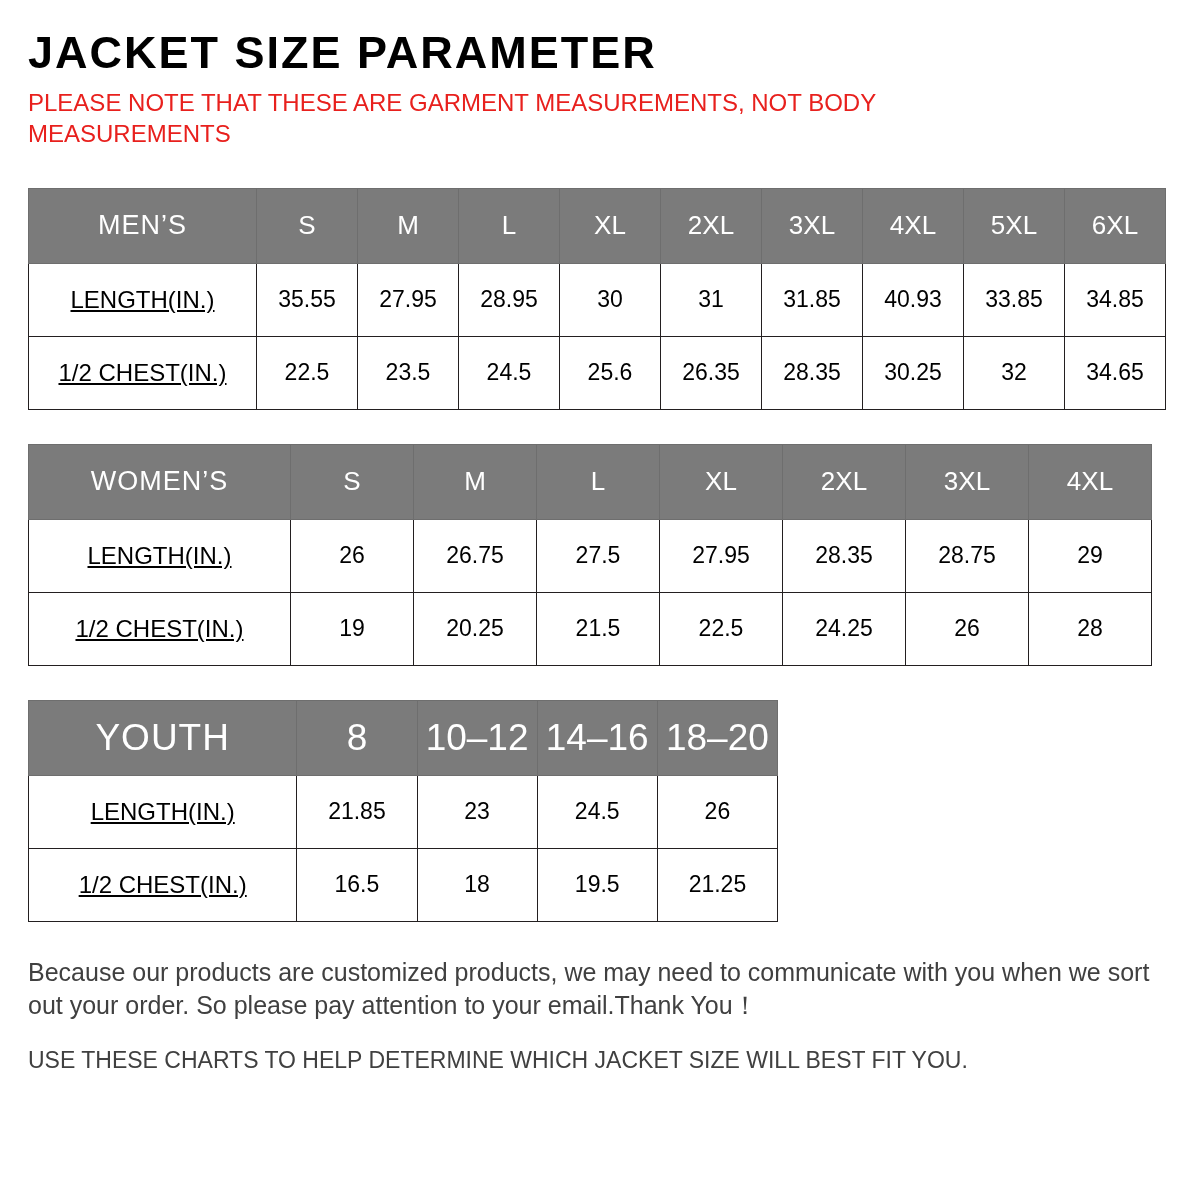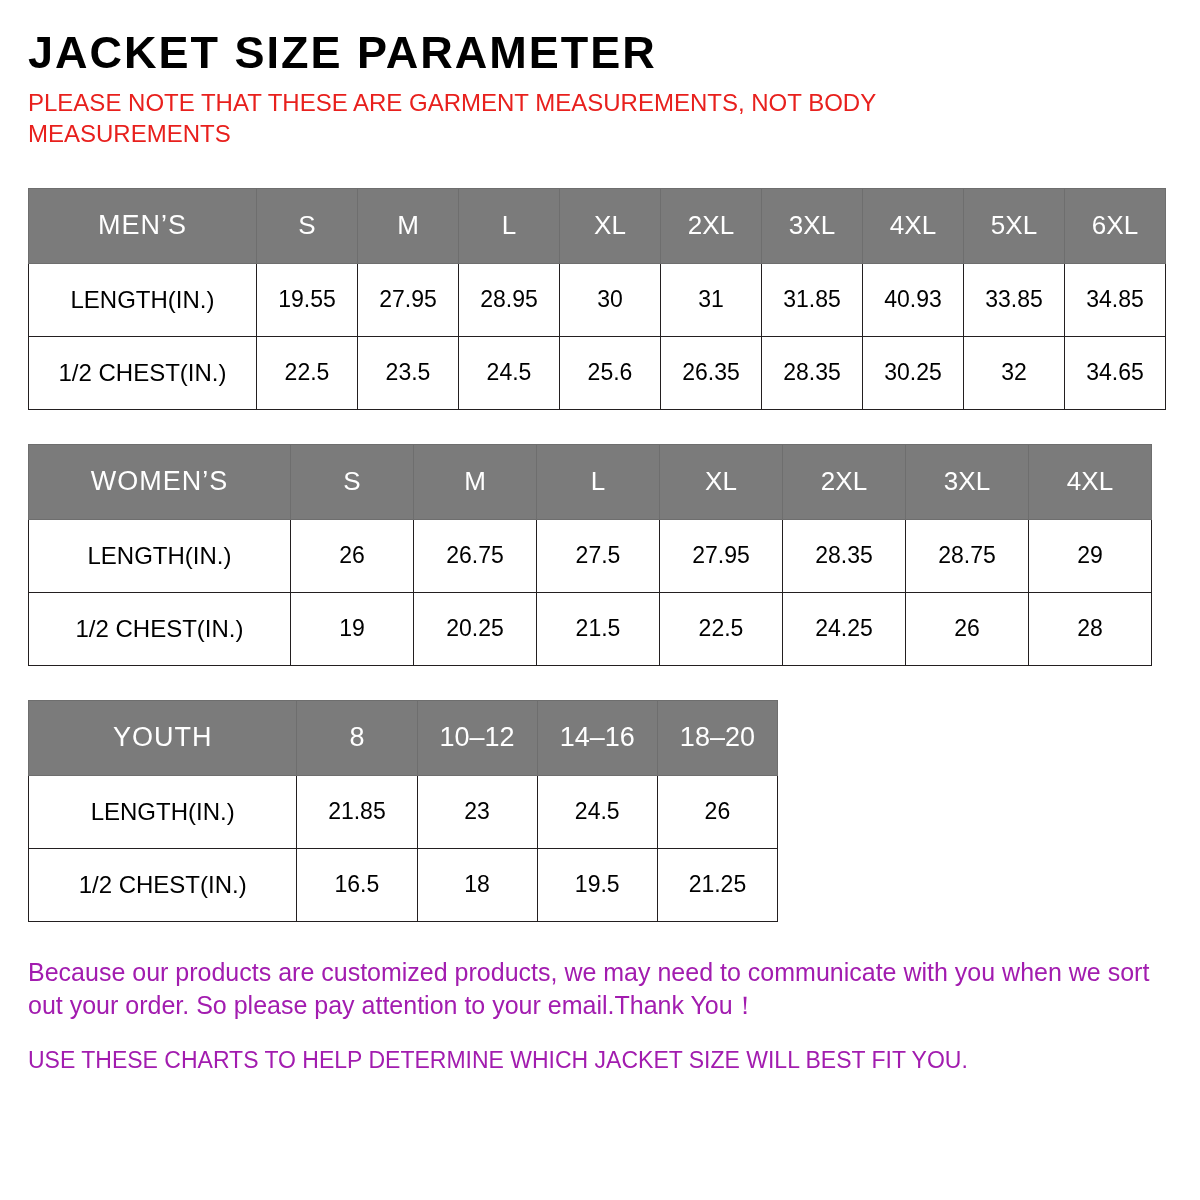--- a/index.html
+++ b/index.html
@@ -57,40 +57,41 @@
     font-size: 26px;
     height: 74px;
     border-color: #6e6e6e;
   }
   table.size-table tr.head td.label {
     font-size: 27px;
     letter-spacing: 1px;
   }
   table.size-table td.rowlabel {
     font-size: 24px;
+    text-decoration: underline;
   }
   
   #table-mens { width: 984px; }
   #table-mens .c-label { width: 228px; }
   #table-mens .c-size  { width: 101px; }
   
   #table-womens { width: 1122px; }
   #table-womens .c-label { width: 262px; }
   #table-womens .c-size  { width: 123px; }
   
   #table-youth { width: 750px; }
   #table-youth .c-label { width: 268px; }
   #table-youth .c-size  { width: 120px; }
-  #table-youth tr.head td { font-size: 27px; }
+  #table-youth tr.head td { font-size: 37px; }
 
   .footer {
     margin-top: 6px;
   }
   .footer p {
-    color: #a21caf;
+    color: #404040;
     margin: 16px 0 22px 0;
     line-height: 1.35;
   }
   .footer .f1 { font-size: 25px; max-width: 1140px; }
   .footer .f2 { font-size: 23px; }
 </style>
 </head>
 <body>
 
 <div class="page">
@@ -120,21 +121,21 @@
         <td>L</td>
         <td>XL</td>
         <td>2XL</td>
         <td>3XL</td>
         <td>4XL</td>
         <td>5XL</td>
         <td>6XL</td>
       </tr>
       <tr>
         <td class="rowlabel">LENGTH(IN.)</td>
-        <td>19.55</td>
+        <td>35.55</td>
         <td>27.95</td>
         <td>28.95</td>
         <td>30</td>
         <td>31</td>
         <td>31.85</td>
         <td>40.93</td>
         <td>33.85</td>
         <td>34.85</td>
       </tr>
       <tr>

